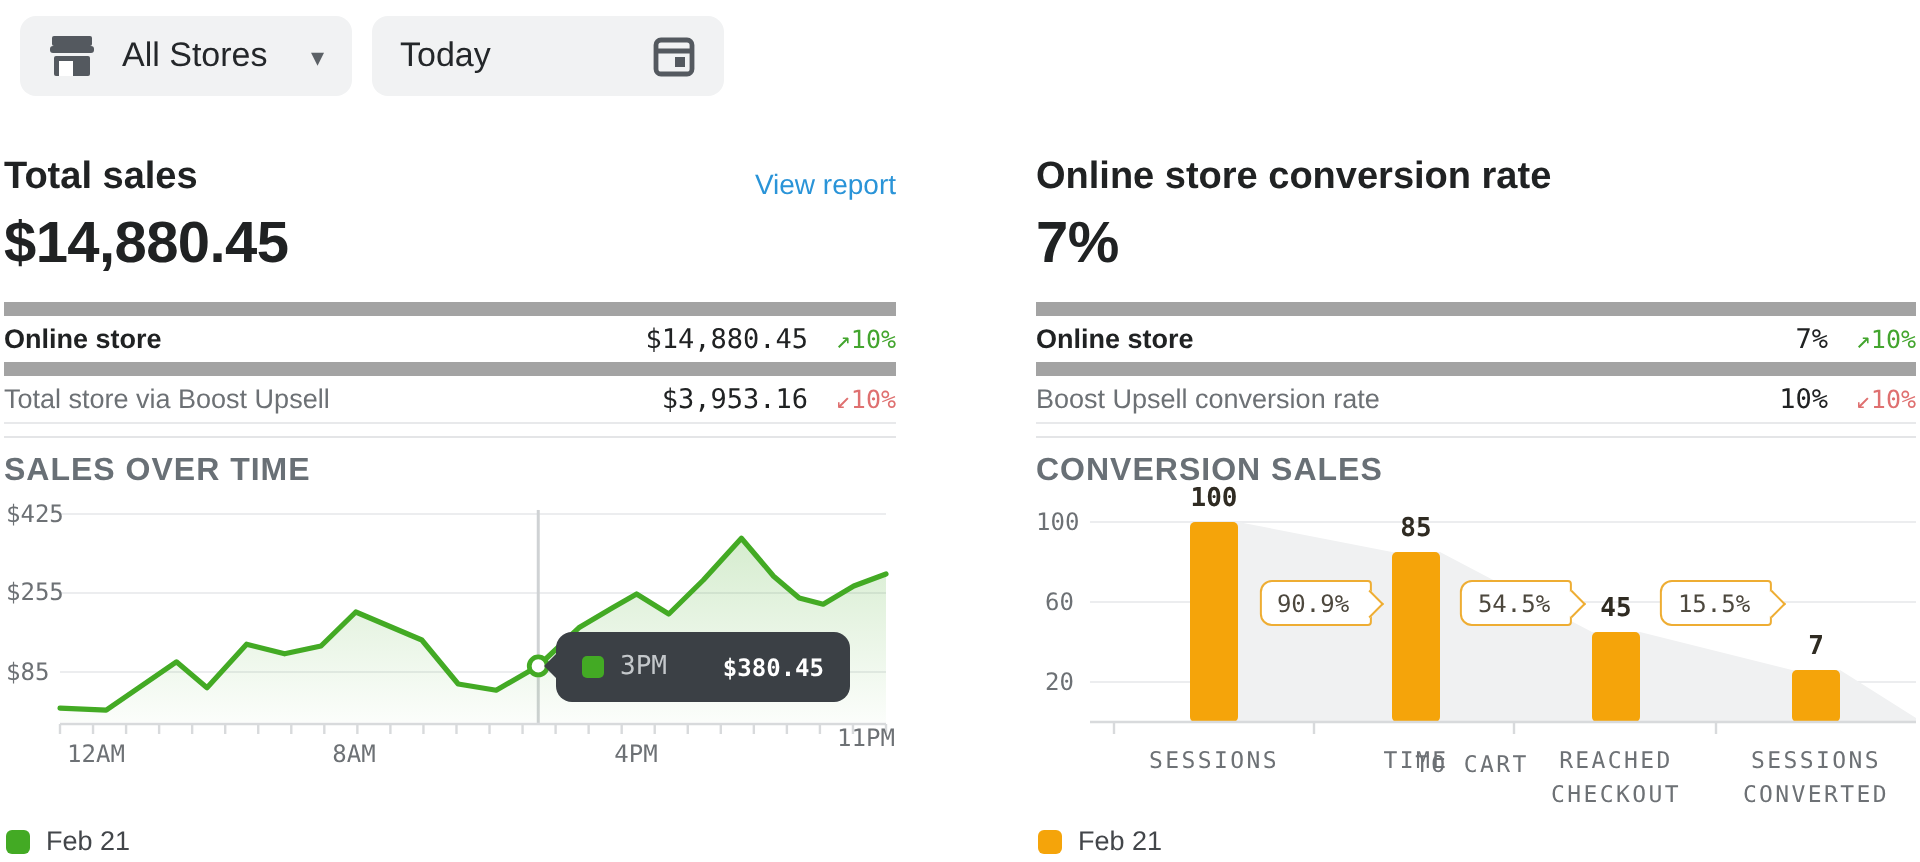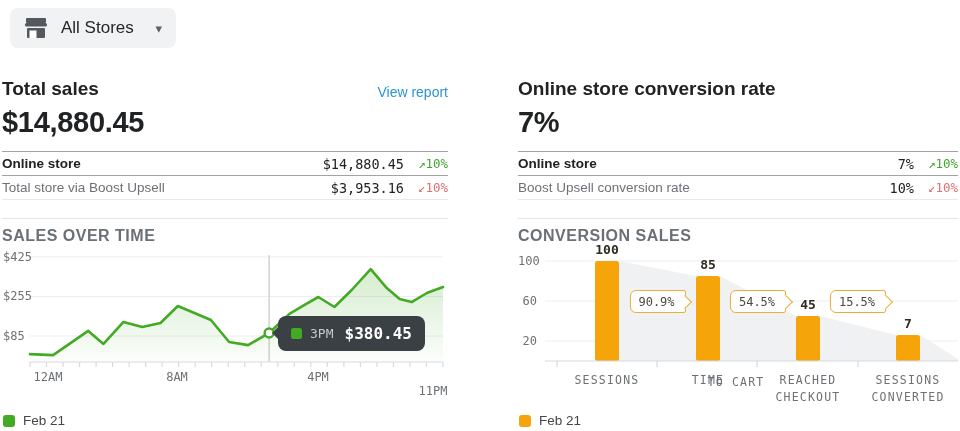--- a/index.html
+++ b/index.html
@@ -21,21 +21,21 @@
   
   .panel{position:absolute;top:0;height:431px;}
   .panel.left{left:2px;width:446px;}
   .panel.right{left:518px;width:440px;}
   .panel-head{position:absolute;top:78px;left:0;right:0;display:flex;align-items:flex-end;}
   .panel-title{font-size:19px;font-weight:700;color:#202223;}
   .view-report{margin-left:auto;font-size:14px;color:#2a94d8;text-decoration:none;cursor:pointer;}
   .big-value{position:absolute;top:106px;left:0;font-size:29px;font-weight:700;color:#202223;letter-spacing:-0.3px;}
 
   .rows{position:absolute;top:151px;left:0;right:0;border-bottom:1px solid #e8e9eb;}
-  .m-row{display:flex;align-items:center;height:23px;border-top:1px solid #a3a3a3;font-size:13.5px;}
+  .m-row{display:flex;align-items:center;height:23px;border-top:7px solid #a3a3a3;font-size:13.5px;}
   .m-label{color:#6d7175;}
   .m-label.bold{color:#202223;font-weight:700;}
   .m-val{margin-left:auto;font-size:13.5px;color:#202223;}
   .m-delta{width:44px;text-align:right;font-size:12.5px;}
   .m-delta.up{color:#43a52e;}
   .m-delta.down{color:#df7070;}
 
   .section-title{position:absolute;top:218px;left:0;font-size:16px;font-weight:700;
                  color:#697076;letter-spacing:0.5px;border-top:1px solid #e4e5e7;
                  padding-top:8px;right:0;}
@@ -69,35 +69,43 @@
 
   
   .tooltip{position:absolute;left:278px;top:76px;width:147px;height:35px;background:#3b4045;
            border-radius:8px;display:flex;align-items:center;padding:0 13px;box-sizing:border-box;}
   .tooltip .tail{position:absolute;left:-6px;top:10px;width:0;height:0;
            border-top:7px solid transparent;border-bottom:7px solid transparent;
            border-right:7px solid #3b4045;}
   .tt-sq{width:11px;height:11px;border-radius:2.5px;background:#43aa24;margin-right:8px;flex:none;}
   .tt-time{font-family:"DejaVu Sans Mono","DejaVu Sans",monospace;font-size:13px;color:#c4c8cb;}
   .tt-val{margin-left:auto;font-family:"DejaVu Sans Mono","DejaVu Sans",monospace;
-          font-size:16px;font-weight:700;color:#fff;}
+          font-size:12px;font-weight:700;color:#fff;}
 </style>
 </head>
 <body>
 
 <div class="topbar">
   <div class="tb-btn store">
     <svg width="24" height="22" viewBox="0 0 24 22">
       <rect x="2" y="1" width="20" height="5" rx="1" fill="#54595f"></rect>
       <rect x="1" y="6" width="22" height="3.5" rx="1.5" fill="#54595f"></rect>
       <rect x="3" y="11" width="18" height="10" rx="1" fill="#54595f"></rect>
       <rect x="5.5" y="13.5" width="7" height="7.5" fill="#fff"></rect>
     </svg>
     <span class="tb-label">All Stores</span>
     <span class="chev">▾</span>
+  </div>
+  <div class="tb-btn date">
+    <span class="tb-label">Today</span>
+    <svg class="cal" width="22" height="22" viewBox="0 0 22 22">
+      <rect x="2" y="3" width="18" height="17" rx="2.5" fill="none" stroke="#54595f" stroke-width="2.4"></rect>
+      <line x1="2" y1="8.5" x2="20" y2="8.5" stroke="#54595f" stroke-width="2.4"></line>
+      <rect x="11.5" y="11.5" width="5" height="5" fill="#54595f"></rect>
+    </svg>
   </div>
 </div>
 
 <div class="panel left">
   <div class="panel-head">
     <span class="panel-title">Total sales</span>
     <a class="view-report">View report</a>
   </div>
   <div class="big-value">$14,880.45</div>
   <div class="rows">
@@ -187,21 +195,21 @@
   <div class="legend">
     <span class="sq green"></span>
     <span>Feb 21</span>
   </div>
 <div class="axis-lab" style="left: 3px; top: 9.984px;">$425</div>
     <div class="axis-lab" style="left: 3px; top: 49.492px;">$255</div>
     <div class="axis-lab" style="left: 3px; top: 89px;">$85</div>
     <div class="axis-lab xcenter" style="left: 48px; top: 130px;">12AM</div>
     <div class="axis-lab xcenter" style="left: 177px; top: 130px;">8AM</div>
     <div class="axis-lab xcenter" style="left: 318px; top: 130px;">4PM</div>
-    <div class="axis-lab xcenter" style="left: 433px; top: 144px;">11PM</div>
+    <div class="axis-lab xcenter" style="left: 433px; top: 122px;">11PM</div>
   </div>
 
 <div class="chart-region" id="funnel-region">
     <svg width="442" height="150">
       <line x1="27" y1="21" x2="440" y2="21" stroke="#ecedef" stroke-width="1"></line>
       <line x1="27" y1="61" x2="440" y2="61" stroke="#ecedef" stroke-width="1"></line>
       <line x1="27" y1="101" x2="440" y2="101" stroke="#ecedef" stroke-width="1"></line>
       <polygon points="77,21 101,21 178,36 202,36 278,76 302,76 378,95 402,95 440,119 440,121 77,121" fill="#f0f1f2"></polygon>
       <rect x="77" y="21" width="24" height="100" rx="2.5" fill="#f5a40a"></rect>
       <rect x="178" y="36" width="24" height="85" rx="2.5" fill="#f5a40a"></rect>

